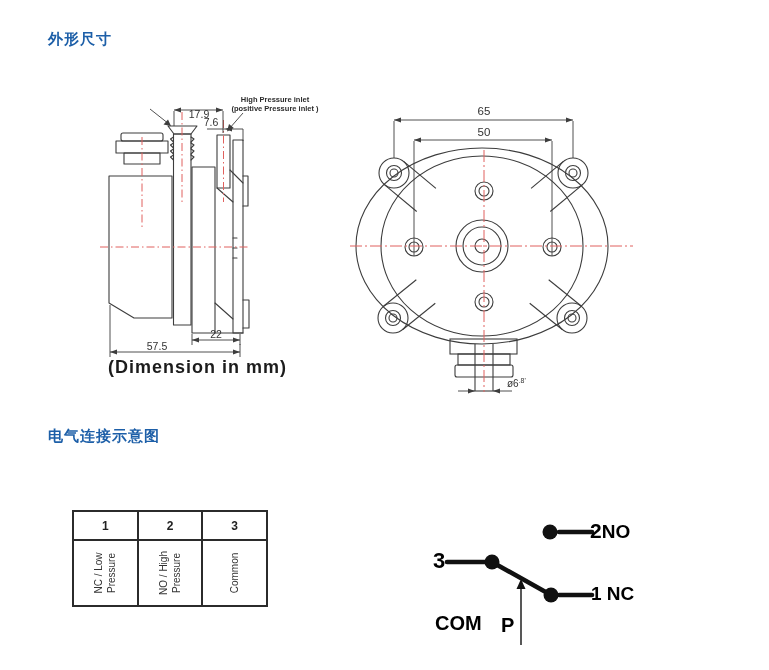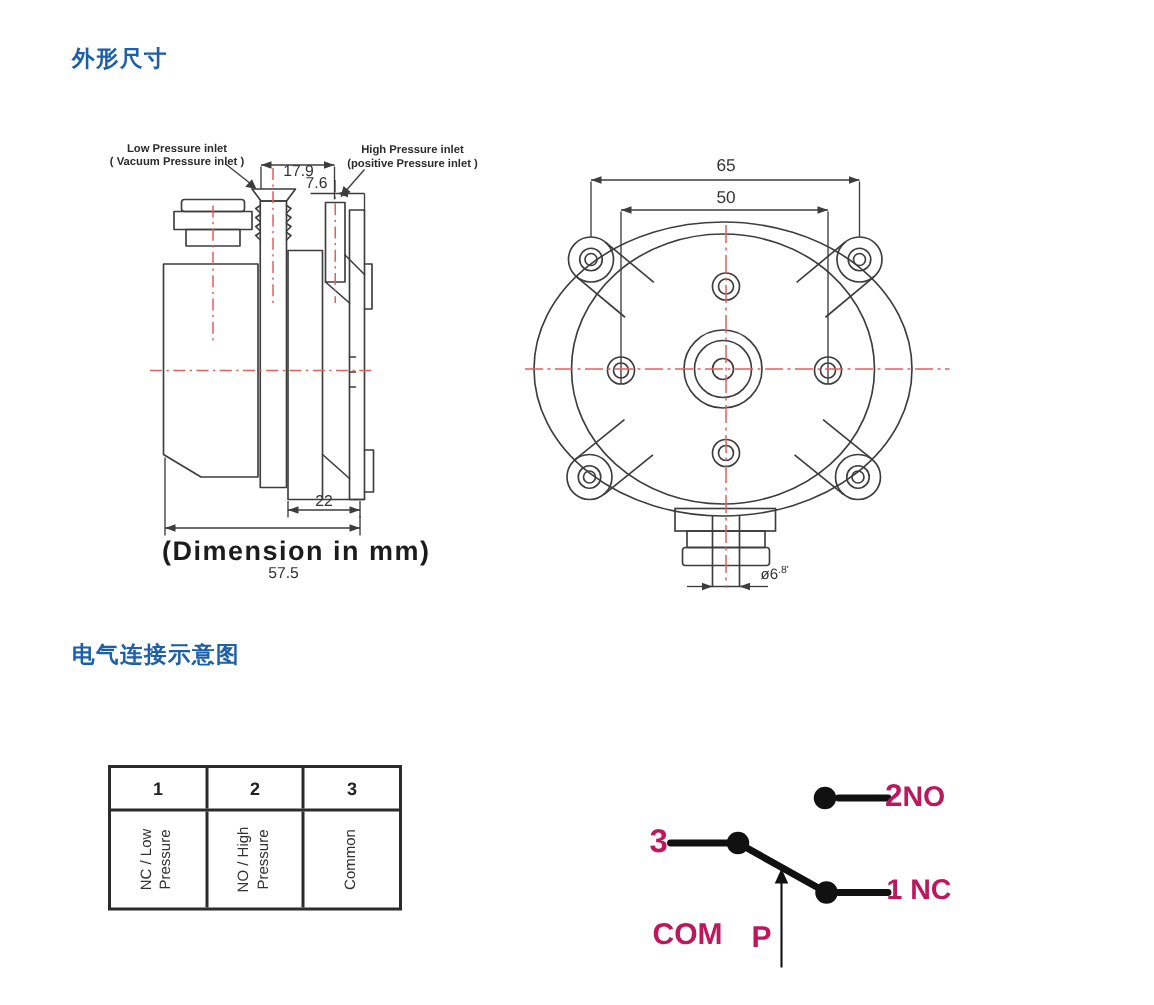--- a/index.html
+++ b/index.html
@@ -36,21 +36,21 @@
     font-weight:700;font-size:12px;color:#222;
   }
   .ct-hcell:last-child,.ct-cell:last-child{border-right:none;}
   .ct-body{display:flex;flex:1;}
   .ct-cell{flex:1;border-right:2px solid #2b2b2b;position:relative;}
   .rot{
     position:absolute;left:50%;top:50%;transform:translate(-50%,-50%) rotate(-90deg);
     font-size:10px;line-height:12.5px;color:#333;text-align:center;white-space:nowrap;font-weight:500;
   }
   .rot span{display:block;}
-  .ckt-label{position:absolute;color:#be185d;font-weight:700;}
+  .ckt-label{position:absolute;color:#000000;font-weight:700;}
   svg{position:absolute;overflow:visible;}
 </style>
 </head>
 <body>
 
 <div class="page">
 
   <div class="sec-h" style="top:30px;">外形尺寸</div>
 
   <svg style="left:55px;top:85px;" width="300" height="300" viewBox="55 85 300 300">
@@ -104,32 +104,28 @@
       <path d="M225,129 l7,-2.5 l0,5 z"></path>
       <path d="M171,126 l-7.5,-1.5 l4.5,-5 z"></path>
       <path d="M227,131.5 l2,-7.5 l4.8,4 z"></path>
       <path d="M192,340 l7,-2.5 l0,5 z"></path>
         <path d="M240,340 l-7,-2.5 l0,5 z"></path>
       <path d="M110,352 l7,-2.5 l0,5 z"></path>
         <path d="M240,352 l-7,-2.5 l0,5 z"></path>
     </g>
   </svg>
 
-  <div class="inlet-label" style="left:60px;top:94px;width:116px;">
-    <span>Low Pressure inlet</span>
-    <span>( Vacuum Pressure inlet )</span>
-  </div>
   <div class="inlet-label" style="left:229px;top:95px;width:92px;">
     <span>High Pressure inlet</span>
     <span>(positive Pressure inlet )</span>
   </div>
   <div class="dim" style="left:186px;top:108px;width:26px;">17.9</div>
   <div class="dim" style="left:201px;top:116px;width:20px;">7.6</div>
   <div class="dim" style="left:206px;top:328px;width:20px;">22</div>
-  <div class="dim" style="left:176px;top:340px;width:26px;margin-top:36px;">57.5</div>
+  <div class="dim" style="left:144px;top:340px;width:26px;">57.5</div>
   <div class="caption">(Dimension in mm)</div>
 
   <svg style="left:340px;top:88px;" width="300" height="320" viewBox="340 88 300 320">
     <g stroke="#3d3d3d" fill="none" stroke-width="1.1">
       <ellipse cx="482" cy="246" rx="126" ry="98"></ellipse>
       <ellipse cx="482" cy="246" rx="101" ry="90"></ellipse>
 
       <g>
         <circle cx="394" cy="173" r="15"></circle>
           <circle cx="394" cy="173" r="7.5"></circle>

